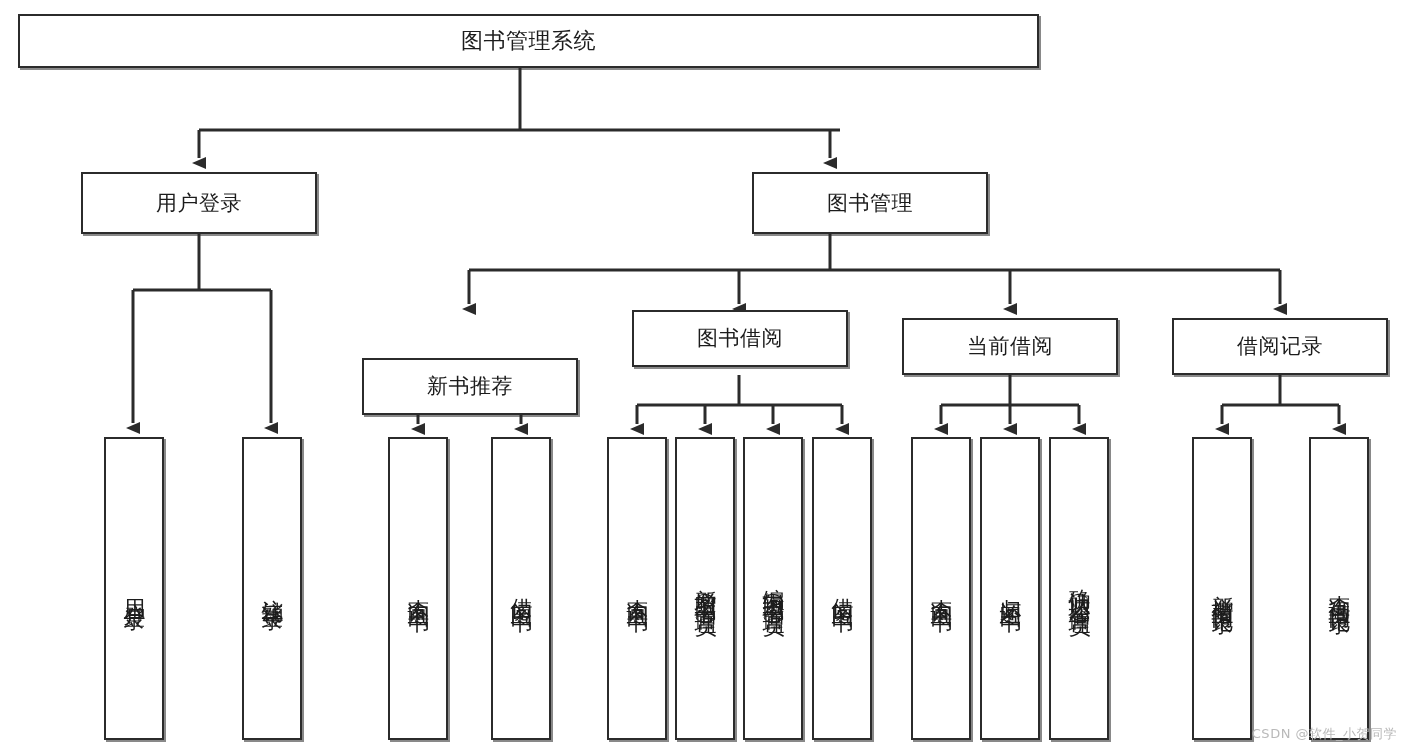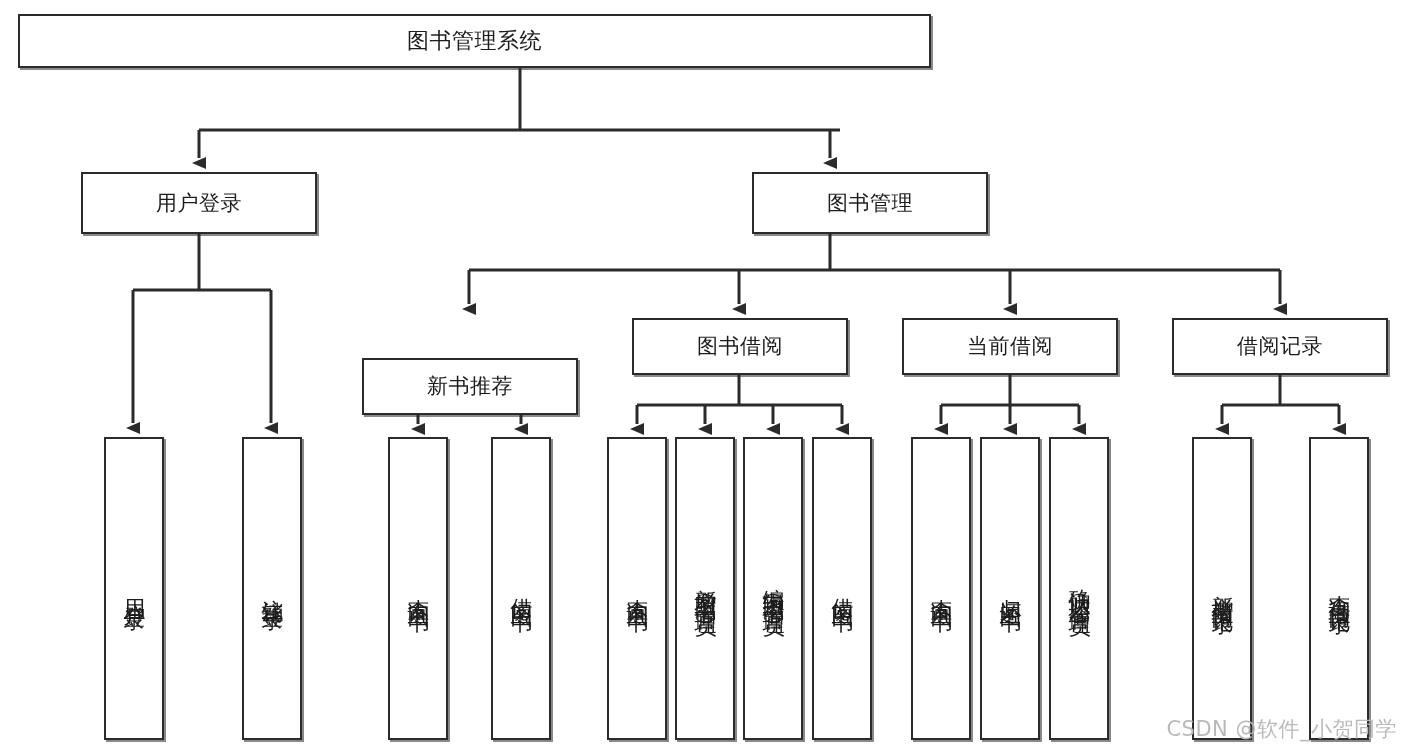--- a/index.html
+++ b/index.html
@@ -47,21 +47,21 @@
     line-height:1.22;
     letter-spacing:4px;
     white-space:normal;
     max-height:100%;
   }
 
   .watermark{
     position:absolute;
     right:8px;
     bottom:4px;
-    font-size:21px;
+    font-size:13px;
     color:#b9b9b9;
     letter-spacing:0.5px;
     white-space:nowrap;
     user-select:none;
   }
 </style>
 </head>
 <body>
 
 <div id="stage">
@@ -109,37 +109,37 @@
       <path d="M1010,405 L1010,424" marker-end="url(#arw)"></path>
       <path d="M1079,405 L1079,424" marker-end="url(#arw)"></path>
 
       <path d="M1280,375 L1280,405"></path>
       <path d="M1222,405 L1339,405"></path>
       <path d="M1222,405 L1222,424" marker-end="url(#arw)"></path>
       <path d="M1339,405 L1339,424" marker-end="url(#arw)"></path>
     </g>
   </svg>
 
-  <div class="node root" style="left:18px;top:14px;width:913px;height:54px;font-family:Liberation Serif, serif;">
+  <div class="node root" style="left:18px;top:14px;width:1021px;height:54px;font-family:Liberation Serif, serif;">
     <span class="lbl">图书管理系统</span>
   </div>
 
   <div class="node lvl2" style="left:81px;top:172px;width:236px;height:62px;">
     <span class="lbl">用户登录</span>
   </div>
 
   <div class="node lvl2" style="left:712px;top:172px;width:236px;height:62px;margin-left:40px;">
     <span class="lbl">图书管理</span>
   </div>
 
   <div class="node lvl3" style="left:362px;top:318px;width:216px;height:57px;margin-top:40px;">
     <span class="lbl">新书推荐</span>
   </div>
 
-  <div class="node lvl3" style="left:632px;top:318px;width:216px;height:57px;text-align:right;">
+  <div class="node lvl3" style="left:632px;top:310px;width:216px;height:57px;text-align:right;">
     <span class="lbl">图书借阅</span>
   </div>
 
   <div class="node lvl3" style="left:1172px;top:318px;width:216px;height:57px;">
     <span class="lbl">借阅记录</span>
   </div>
 
   <div class="node lvl3" style="left:902px;top:318px;width:216px;height:57px;">
     <span class="lbl">当前借阅</span>
   </div>

